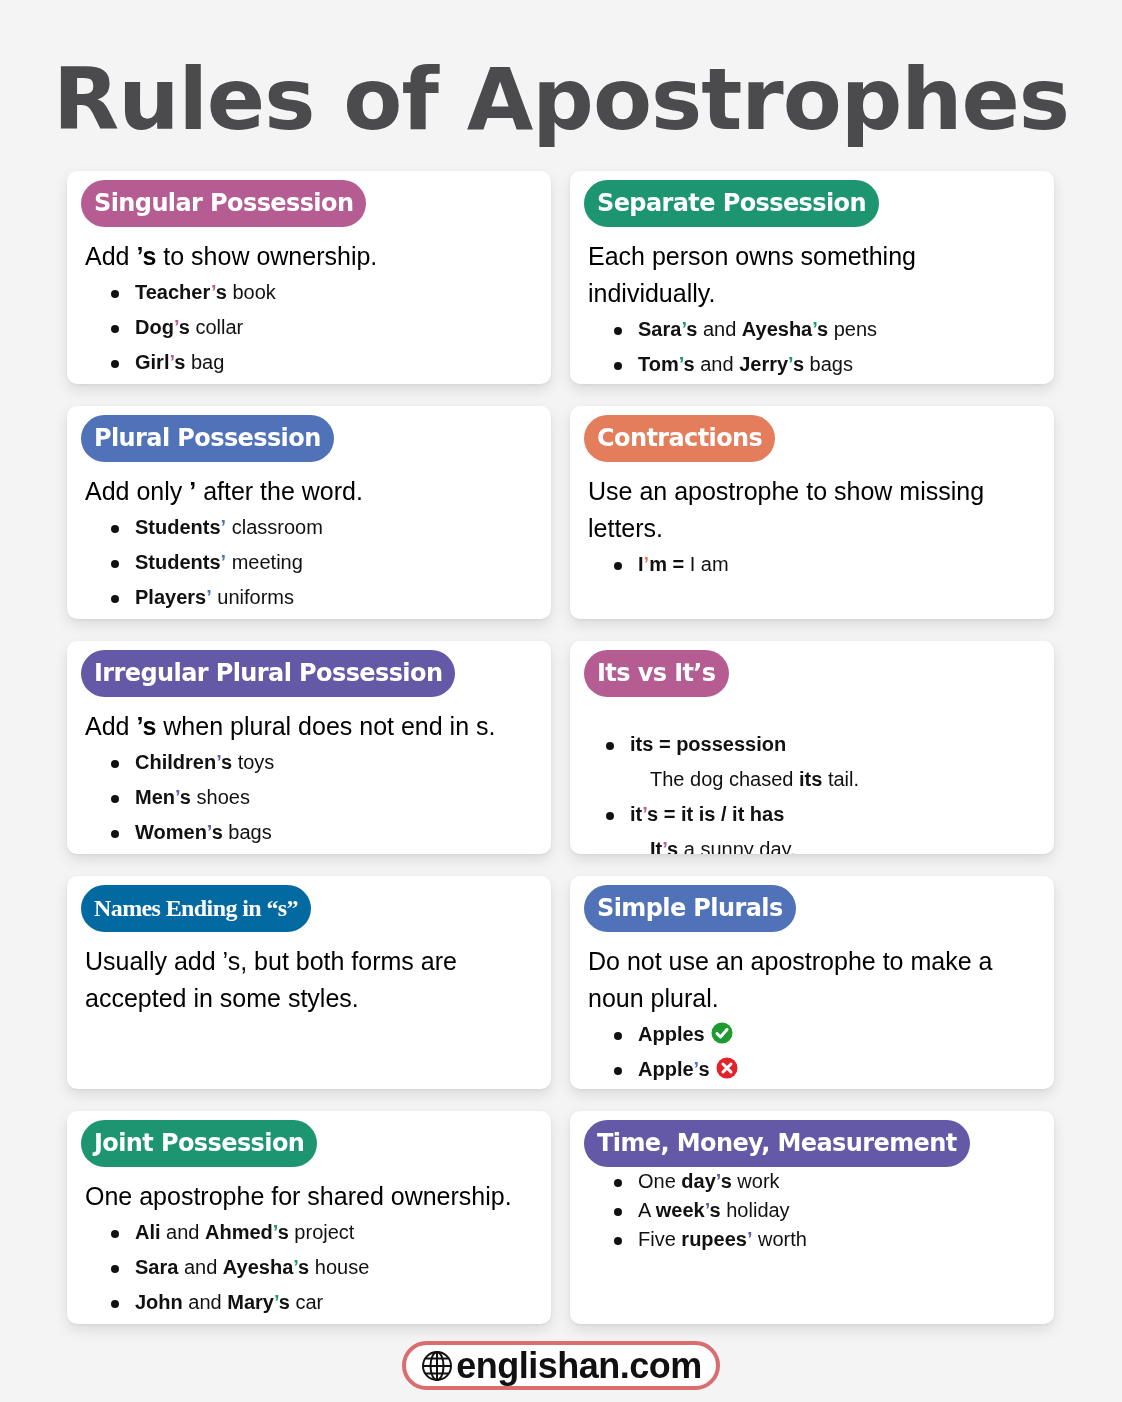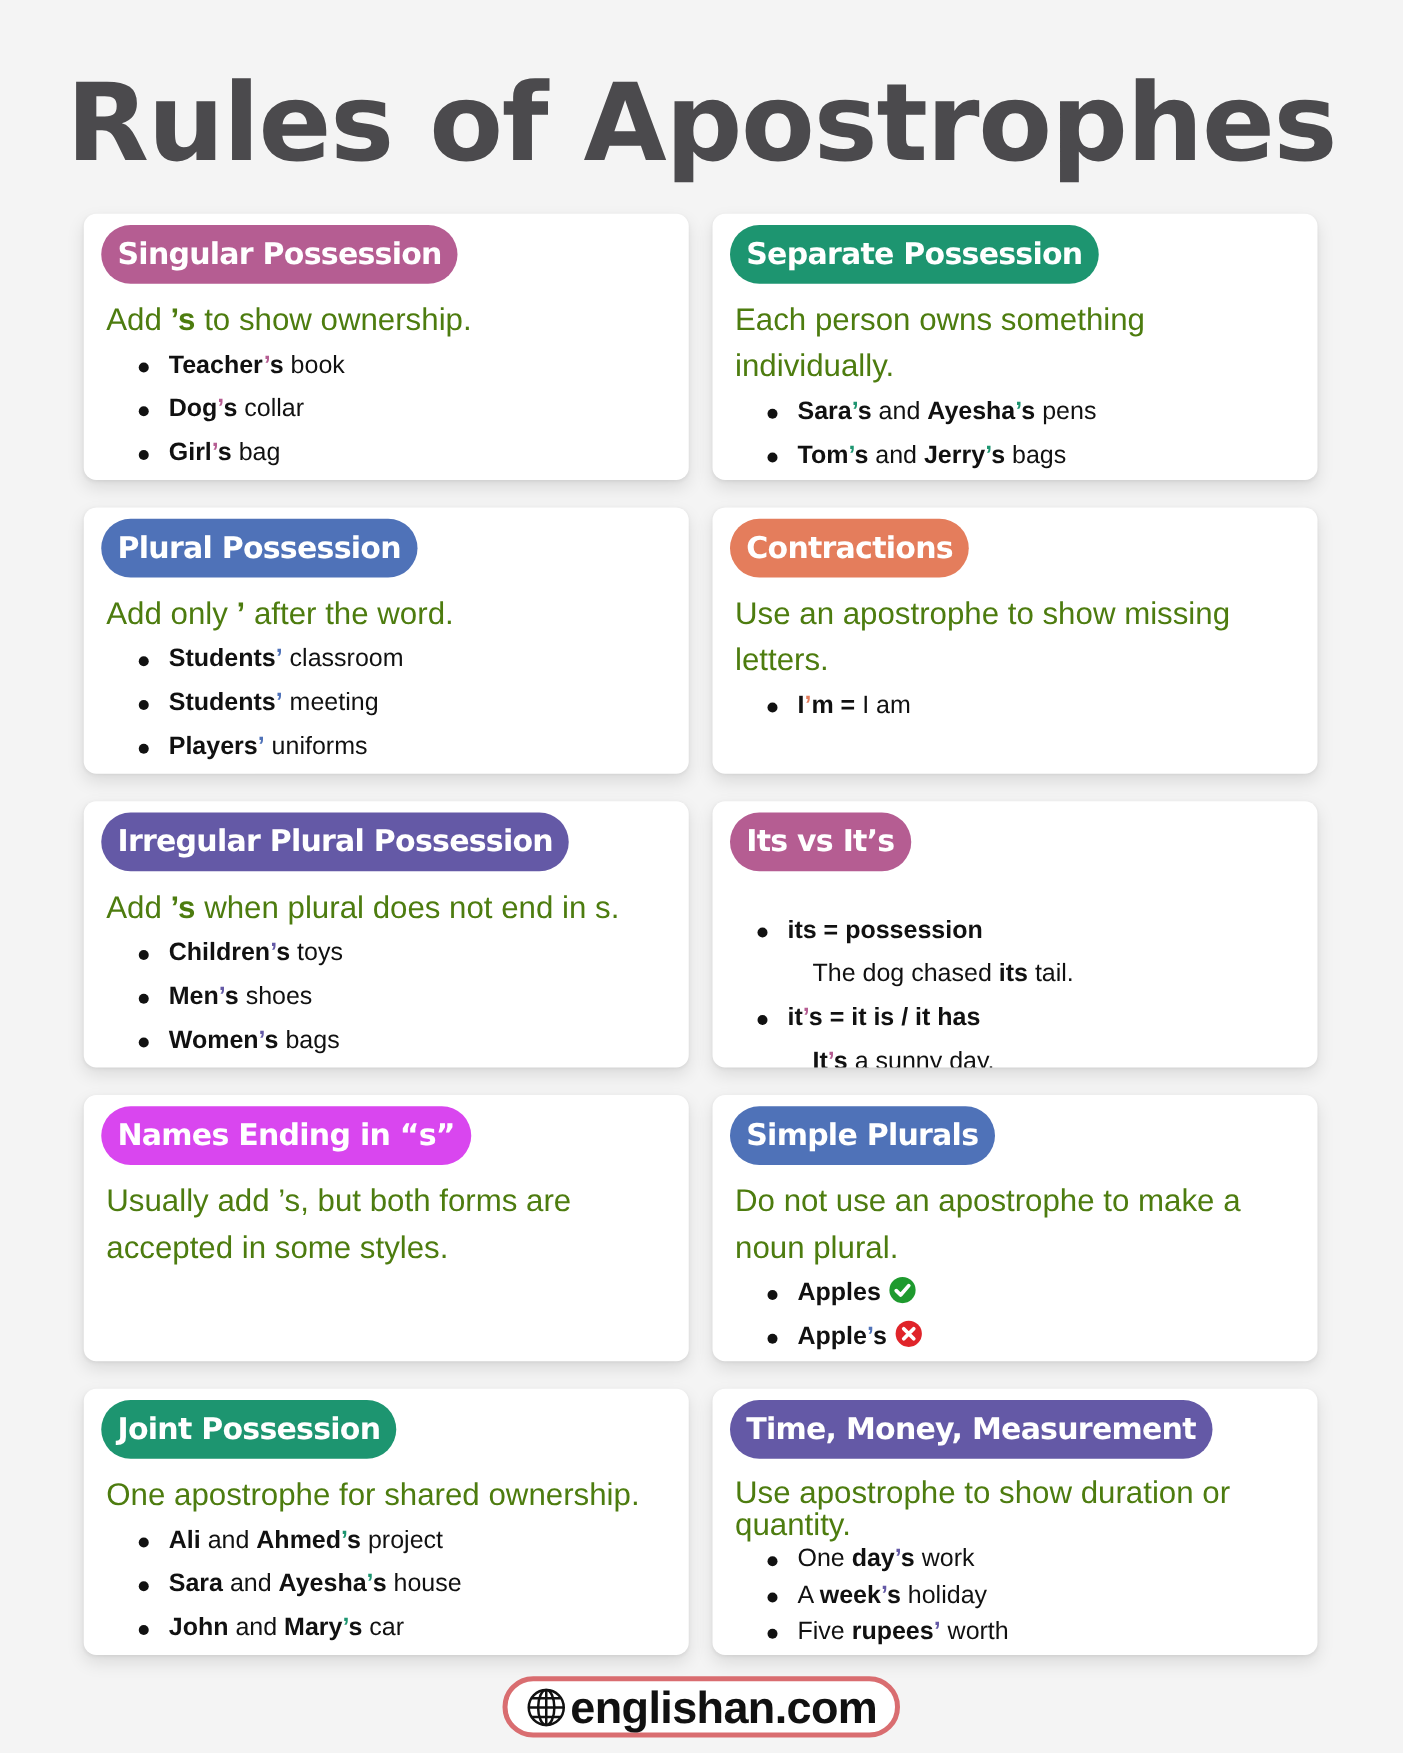--- a/index.html
+++ b/index.html
@@ -51,21 +51,21 @@
     font-weight: bold;
     font-size: 24px;
     letter-spacing: -0.6px;
     white-space: nowrap;
   }
   .desc {
     font-size: 25px;
     line-height: 37px;
     margin-top: 11px;
     padding-left: 4px;
-    color: #4d7c0f;
+    color: #000000;
   }
   .desc.tight { line-height: 26px; margin-top: 14px; }
   ul.items {
     list-style: none;
     padding-left: 30px;
     margin-top: 0;
   }
   ul.items li {
     font-size: 20px;
     line-height: 35px;
@@ -139,37 +139,37 @@
         <li><b>Children</b><b class="apos" style="color: rgb(100, 89, 166);">’</b><b>s</b><span> toys</span></li>
         <li><b>Men</b><b class="apos" style="color: rgb(100, 89, 166);">’</b><b>s</b><span> shoes</span></li>
         <li><b>Women</b><b class="apos" style="color: rgb(100, 89, 166);">’</b><b>s</b><span> bags</span></li>
       </ul></section>
     <section class="card"><h2 class="pill" style="background: rgb(181, 93, 146);">Its vs It’s</h2><ul class="items its">
         <li><b>its = possession</b></li>
         <li class="sub"><span>The dog chased </span><b>its</b><span> tail.</span></li>
         <li><b>it</b><b class="apos" style="color: rgb(181, 93, 146);">’</b><b>s =  it is / it has</b></li>
         <li class="sub"><b>It</b><b class="apos" style="color: rgb(181, 93, 146);">’</b><b>s</b><span> a sunny day.</span></li>
       </ul></section>
-    <section class="card"><h2 class="pill" style="background: #d946ef;">Names Ending in “s”</h2><p class="desc"><span>Usually add ’s, but both forms are accepted in some styles.</span></p></section>
+    <section class="card"><h2 class="pill" style="background: #0369a1; font-family: Liberation Serif, serif;">Names Ending in “s”</h2><p class="desc"><span>Usually add ’s, but both forms are accepted in some styles.</span></p></section>
     <section class="card"><h2 class="pill" style="background: rgb(79, 114, 184);">Simple Plurals</h2><p class="desc"><span>Do not use an apostrophe to make a noun plural.</span></p><ul class="items">
         <li><b>Apples</b><span class="status-icon"><svg viewBox="0 0 22 22">
               <circle cx="11" cy="11" r="10.5" fill="#1e9a2e"></circle>
               <path fill="none" stroke="#fff" stroke-width="3" stroke-linecap="round" stroke-linejoin="round" d="M6 11.5 L9.5 15 L16 7.5"></path>
             </svg></span></li>
         <li><b>Apple</b><b class="apos" style="color: rgb(79, 114, 184);">’</b><b>s</b><span class="status-icon"><svg viewBox="0 0 22 22">
               <circle cx="11" cy="11" r="10.5" fill="#e0242a"></circle>
               <path fill="none" stroke="#fff" stroke-width="3" stroke-linecap="round" stroke-linejoin="round" d="M7 7 L15 15 M15 7 L7 15"></path>
             </svg></span></li>
       </ul></section>
     <section class="card"><h2 class="pill" style="background: rgb(29, 149, 112);">Joint Possession</h2><p class="desc"><span>One apostrophe for shared ownership.</span></p><ul class="items">
         <li><b>Ali</b><span> and </span><b>Ahmed</b><b class="apos" style="color: rgb(29, 149, 112);">’</b><b>s</b><span> project</span></li>
         <li><b>Sara</b><span> and </span><b>Ayesha</b><b class="apos" style="color: rgb(29, 149, 112);">’</b><b>s</b><span> house</span></li>
         <li><b>John</b><span> and </span><b>Mary</b><b class="apos" style="color: rgb(29, 149, 112);">’</b><b>s</b><span> car</span></li>
       </ul></section>
-    <section class="card"><h2 class="pill" style="background: rgb(100, 89, 166);">Time, Money, Measurement</h2><p class="desc tight"><span>Use apostrophe to show duration or quantity.</span></p><ul class="items tight">
+    <section class="card"><h2 class="pill" style="background: rgb(100, 89, 166);">Time, Money, Measurement</h2><ul class="items tight">
         <li><span>One </span><b>day</b><b class="apos" style="color: rgb(100, 89, 166);">’</b><b>s</b><span> work</span></li>
         <li><span>A </span><b>week</b><b class="apos" style="color: rgb(100, 89, 166);">’</b><b>s</b><span> holiday</span></li>
         <li><span>Five </span><b>rupees</b><b class="apos" style="color: rgb(100, 89, 166);">’</b><span> worth</span></li>
       </ul></section>
   </div>
 
 <a class="footer">
   <svg class="globe" viewBox="0 0 34 34" fill="none" stroke="#111" stroke-width="2">
     <circle cx="17" cy="17" r="14"></circle>
     <ellipse cx="17" cy="17" rx="6.5" ry="14"></ellipse>

